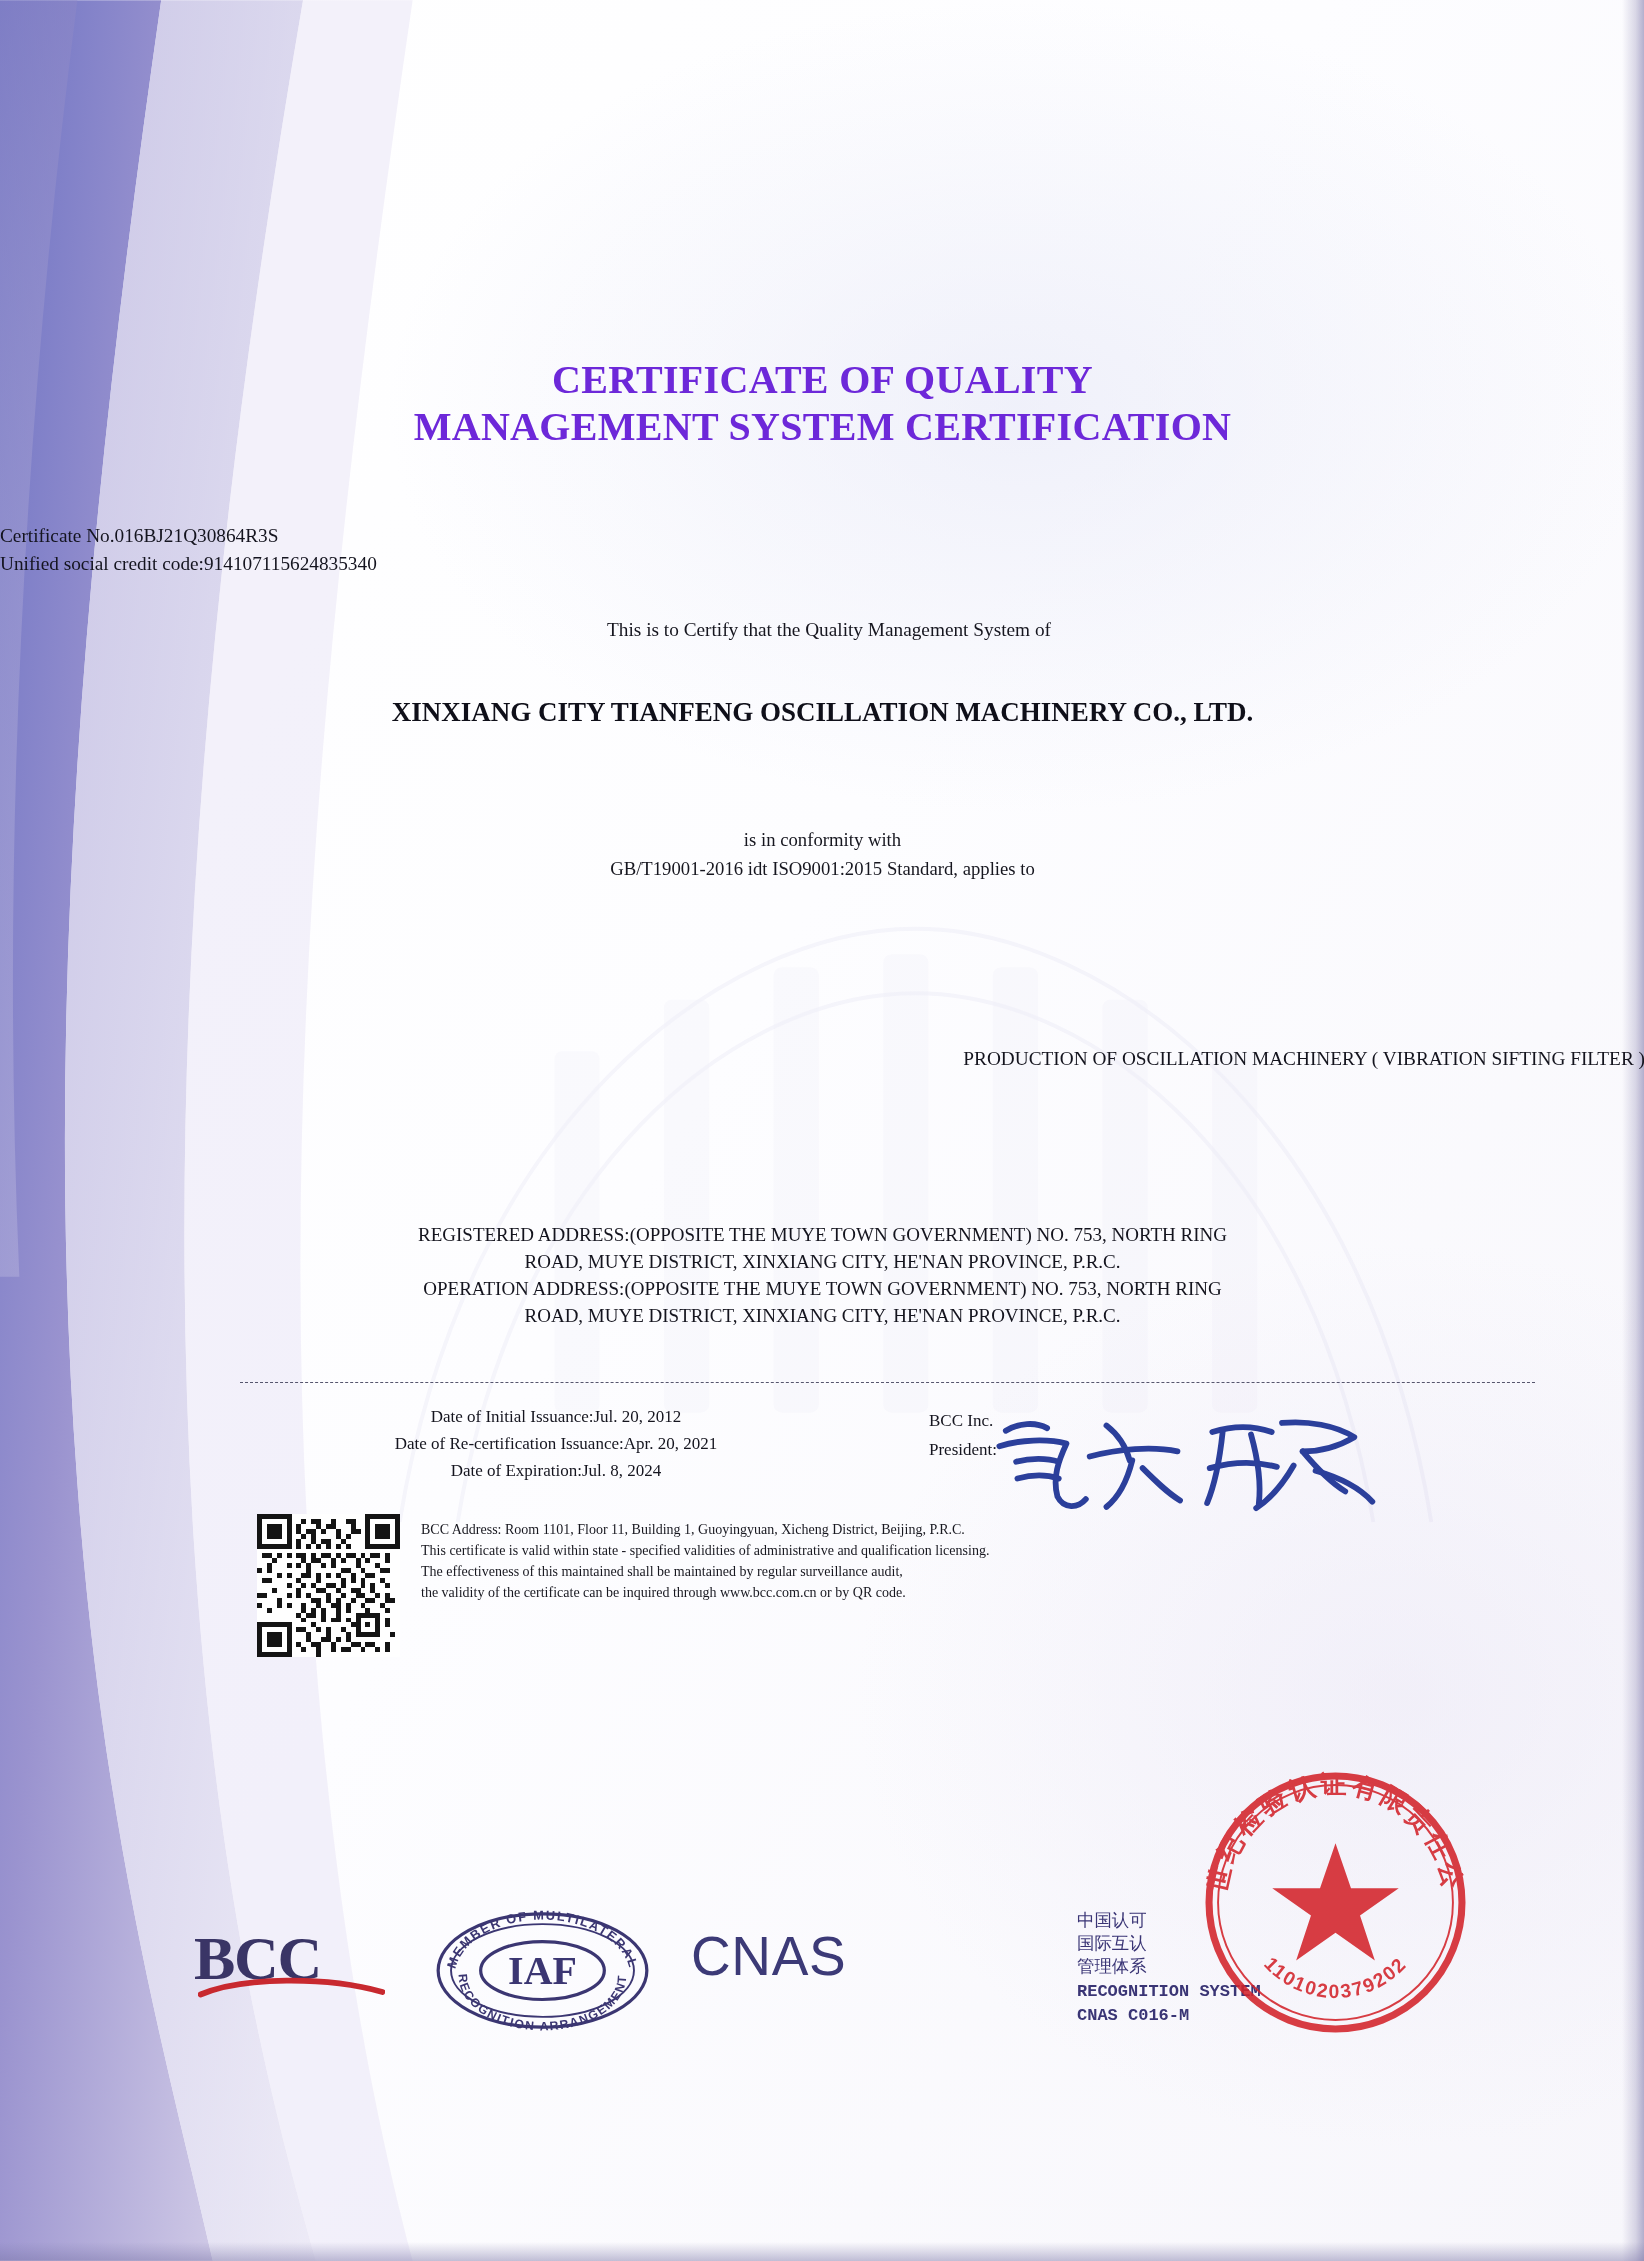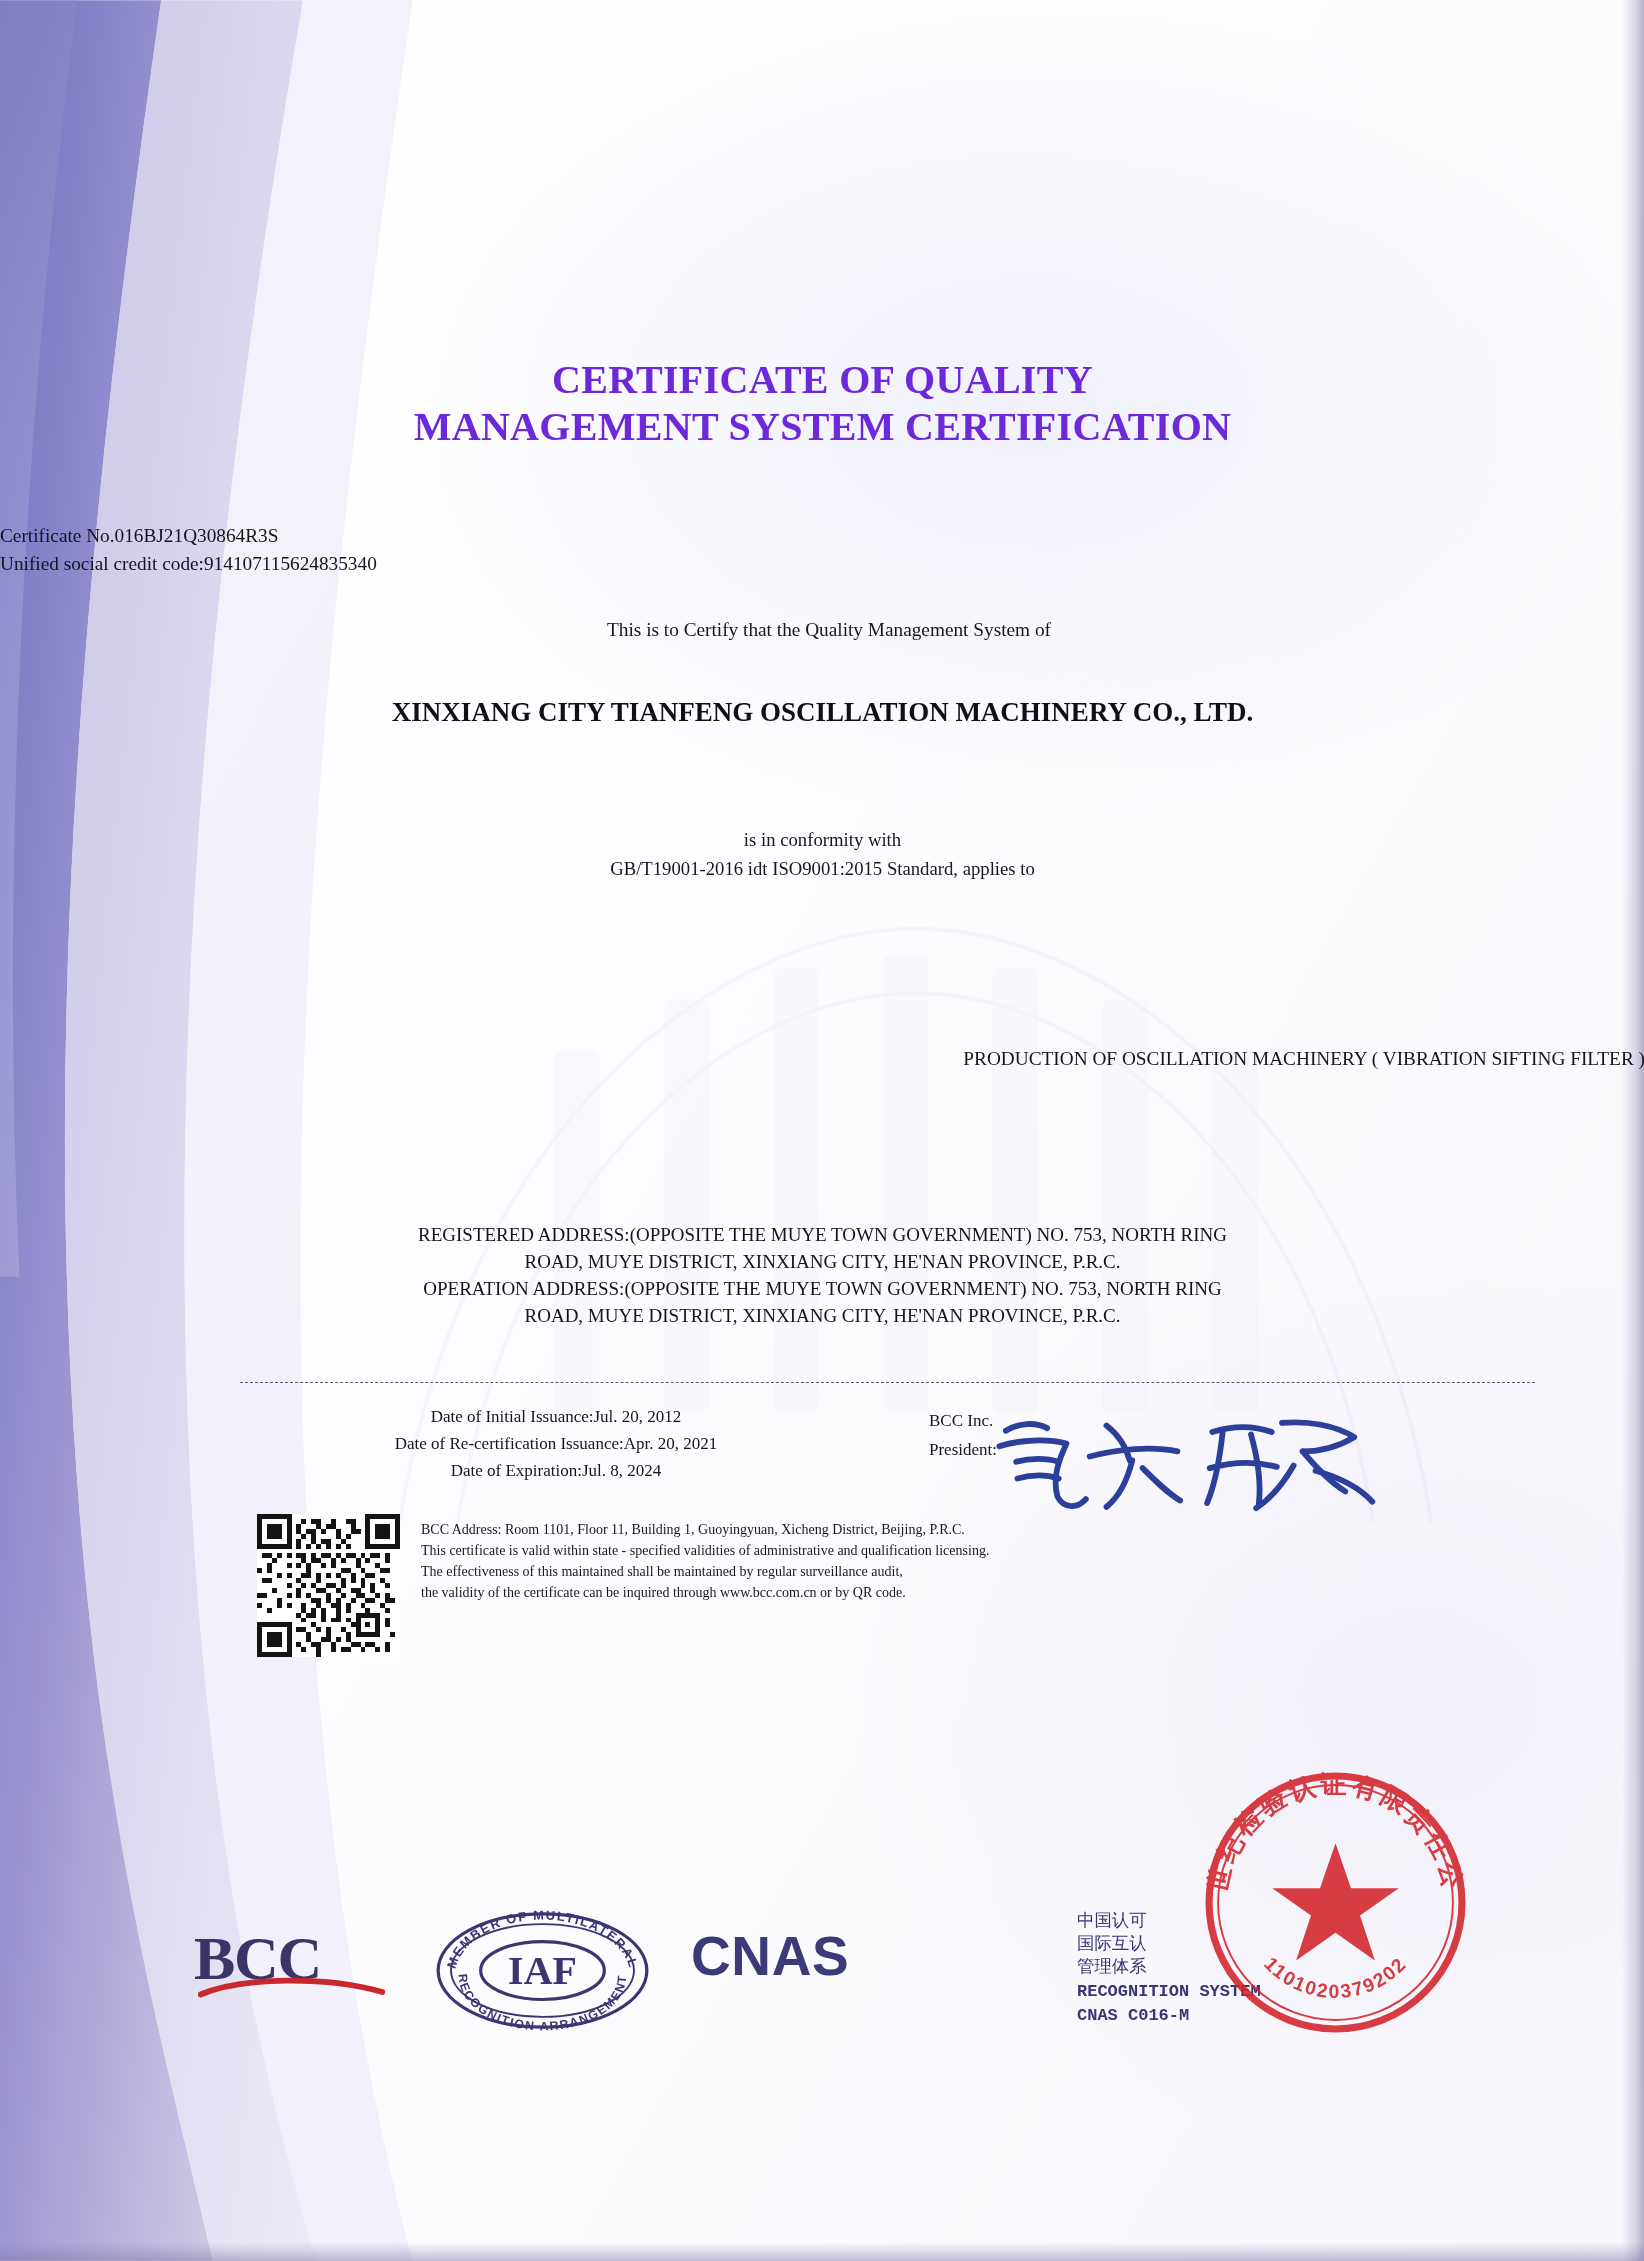--- a/index.html
+++ b/index.html
@@ -235,21 +235,21 @@
     width: 219px; height: 123px;
   }
 
   .logo-cnas {
     position: absolute;
     left: 510px; top: 34px;
     width: 335px; height: 97px;
   }
   .logo-cnas .cnas-word {
     font-family: "Liberation Sans", sans-serif;
-    font-weight: bold;
+    font-weight: normal;
     font-size: 55px;
     color: #3c3a77;
     letter-spacing: 0.6px;
   }
 
   .cnas-text {
     position: absolute;
     left: 896px; top: 20.6px;
     width: 284px;
     color: #3a3575;

